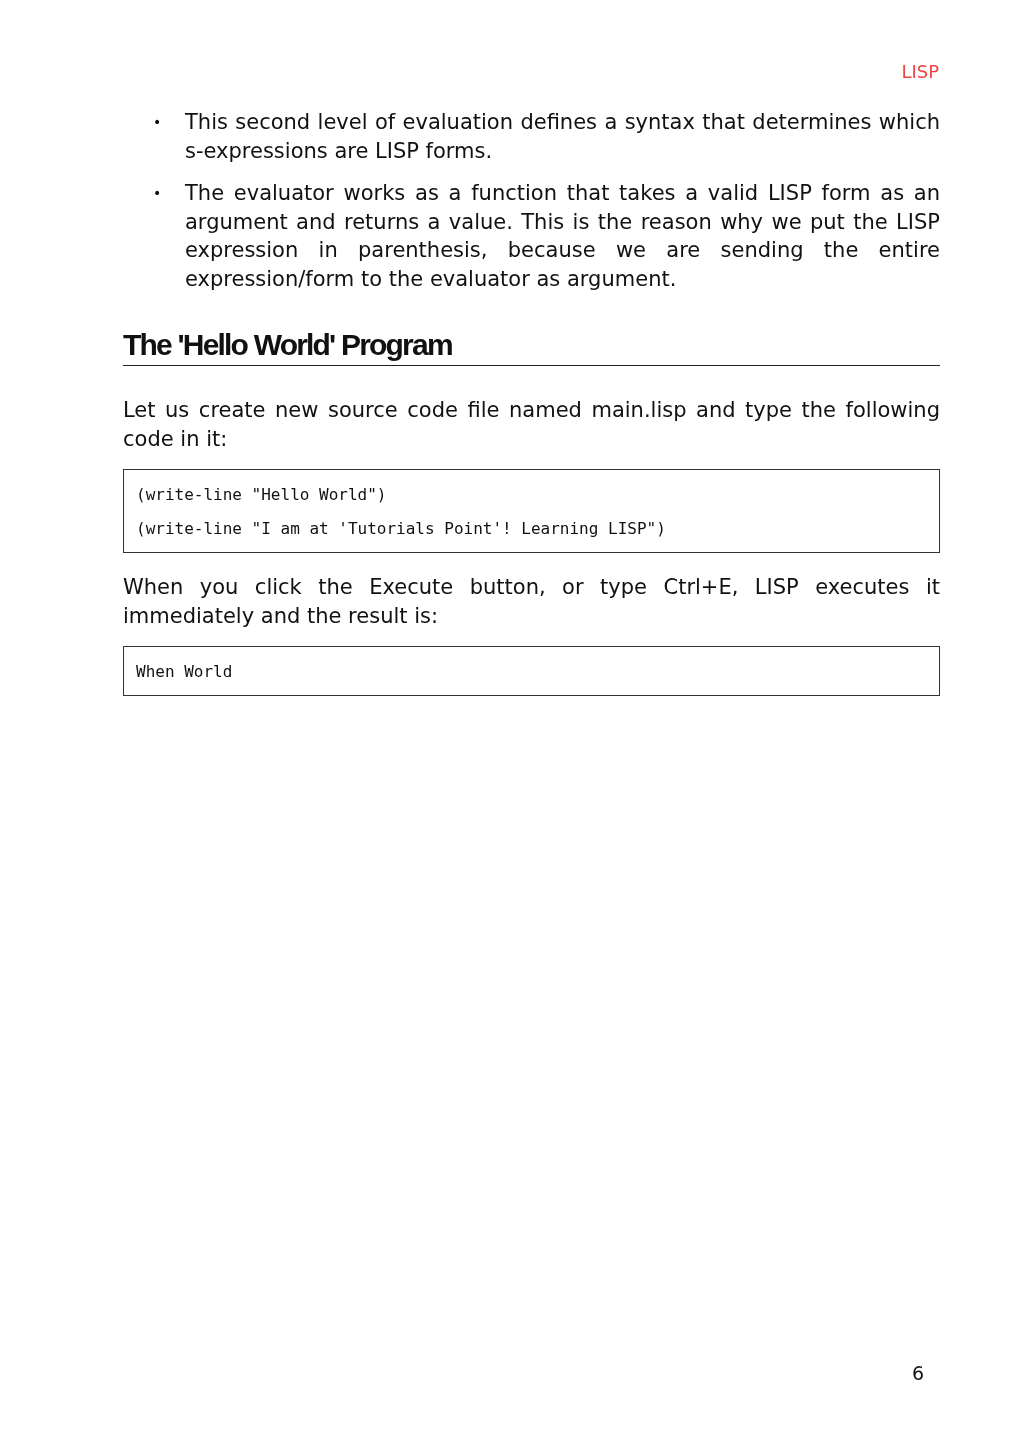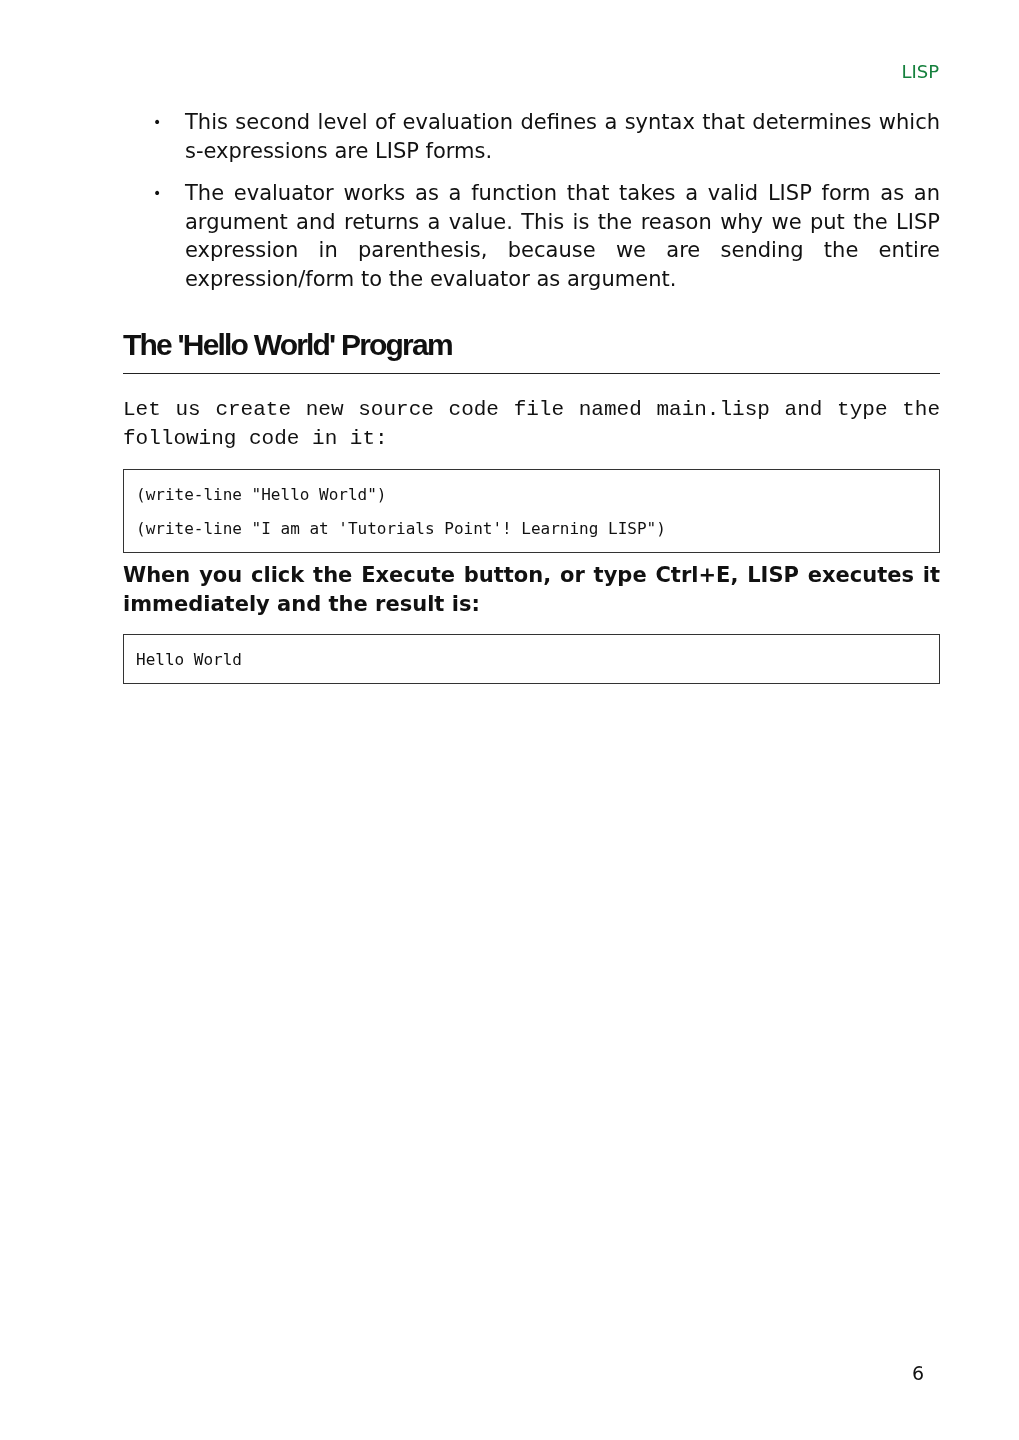--- a/index.html
+++ b/index.html
@@ -1,46 +1,46 @@
 <!DOCTYPE html>
 <html><head>
 <meta charset="utf-8">
 <style>
   html, body { margin: 0; padding: 0; background: #ffffff; }
   body { width: 1019px; height: 1440px; position: relative; overflow: hidden; color: #111; }
   .page { position: absolute; left: 0; top: 0; width: 1019px; height: 1440px; }
   .running-header {
     position: absolute; right: 80px; top: 61px;
-    font-family: "DejaVu Sans", sans-serif; font-size: 18px; color: #15803d;
+    font-family: "DejaVu Sans", sans-serif; font-size: 18px; color: #ef4444;
   }
   .content { position: absolute; left: 123px; top: 108px; width: 817px; }
   .body-text {
     font-family: "DejaVu Sans", sans-serif; font-size: 21px; line-height: 28.5px;
     text-align: justify; margin: 0;
   }
   ul.bullets { list-style: none; margin: 0; padding: 0; }
   ul.bullets li { position: relative; padding-left: 62px; margin-bottom: 14px; }
   ul.bullets li .bullet {
     position: absolute; left: 30px; top: 0; font-size: 14px; line-height: 28.5px;
   }
   .section-heading {
-    margin: 34px 0 0 0; padding-bottom: 10px;
+    margin: 34px 0 0 0; padding-bottom: 2px;
     font-family: "Liberation Sans", sans-serif; font-weight: bold; font-size: 30px;
     letter-spacing: -1.8px; line-height: 36px; border-bottom: 1.5px solid #222;
   }
   .para { margin-top: 8px; }
-  .para2 { margin-top: 22px; font-family: Liberation Mono, monospace; }
+  .para2 { margin-top: 30px; }
   .code-box {
     border: 1px solid #333; margin-top: 16px; padding: 8px 12px 6px 12px;
   }
   .code-line {
     font-family: "DejaVu Sans Mono", monospace; font-size: 16px; line-height: 34px;
     white-space: pre; color: #111;
   }
-  .para3 { margin-top: 8px; font-weight: bold; }
+  .para3 { margin-top: 20px; }
   .footer-logo { position: absolute; left: 122px; top: 1328px; width: 245px; height: 76px; }
   .page-number {
     position: absolute; right: 95px; top: 1362px;
     font-family: "DejaVu Sans", sans-serif; font-size: 19px; color: #111;
   }
 </style>
 </head>
 <body>
 
 <div class="page">
@@ -65,19 +65,19 @@
     <p class="body-text para2">Let us create new source code file named main.lisp and type the following code in it:</p>
 
     <div class="code-box">
       <div class="code-line">(write-line "Hello World")</div>
       <div class="code-line">(write-line "I am at 'Tutorials Point'! Learning LISP")</div>
     </div>
 
     <p class="body-text para3">When you click the Execute button, or type Ctrl+E, LISP executes it immediately and the result is:</p>
 
     <div class="code-box">
-      <div class="code-line">Hello World</div>
+      <div class="code-line">When World</div>
     </div>
   </div>
 
 
   <div class="page-number">6</div>
 </div>
 
 </body></html>

